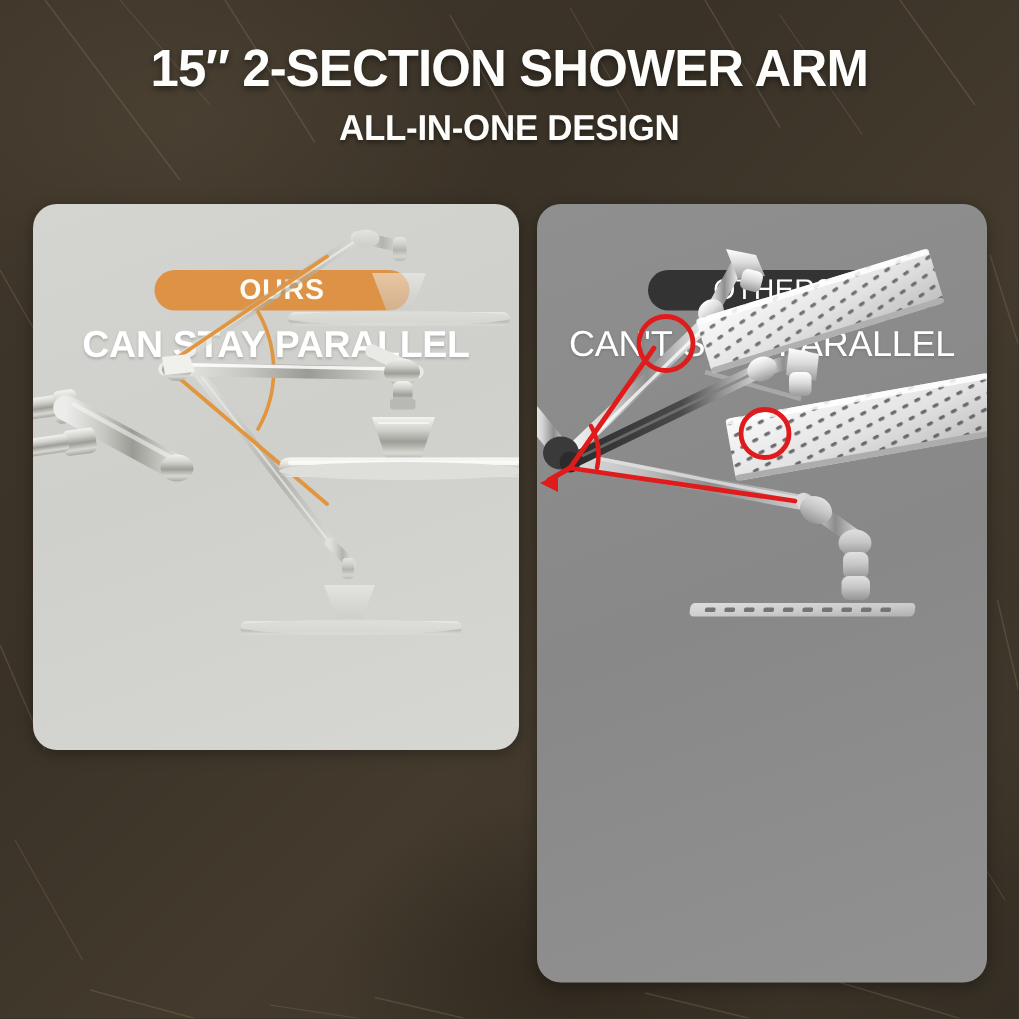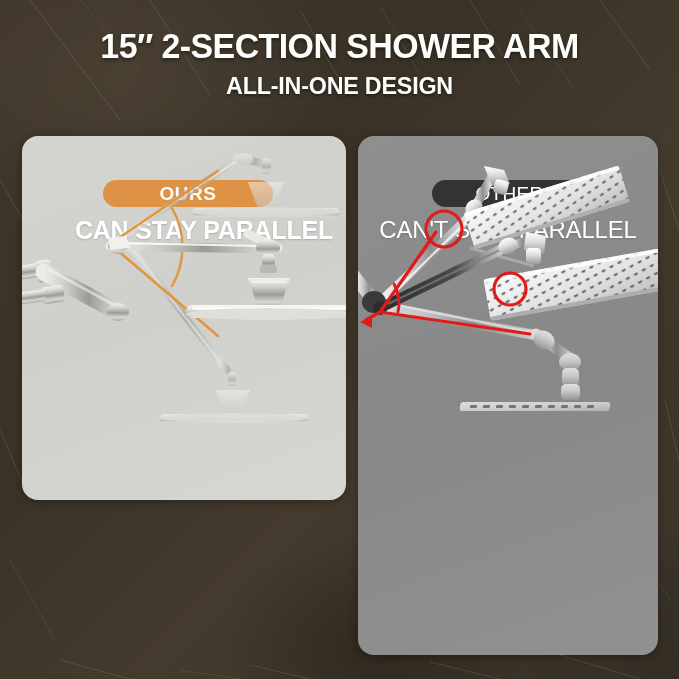--- a/index.html
+++ b/index.html
@@ -42,21 +42,21 @@
     background:linear-gradient(160deg,#8f8f8f 0%,#888888 50%,#919191 100%);
     box-shadow:0 2px 10px rgba(0,0,0,.35);}
   .badge{position:absolute;display:flex;align-items:center;justify-content:center;
     border-radius:14px;}
   #badge-ours{left:81px;top:44px;width:170px;height:27px;background:#dd9245;}
   #badge-ours span{color:#fdfbf4;font-size:19px;font-weight:bold;letter-spacing:.5px;}
   #badge-others{left:74px;top:44px;width:168px;height:27px;background:#333333;}
   #badge-others span{color:#ffffff;font-size:19px;font-weight:normal;letter-spacing:.3px;}
   #headline-ours{position:absolute;left:0;top:80px;width:324px;text-align:center;
     color:#ffffff;font-size:25px;font-weight:bold;letter-spacing:-0.2px;
-    text-shadow:0 1px 2px rgba(0,0,0,.18);padding-left:20px;}
+    text-shadow:0 1px 2px rgba(0,0,0,.18);}
   #headline-others{position:absolute;left:0;top:80px;width:300px;text-align:center;
     color:#ffffff;font-size:24px;font-weight:normal;letter-spacing:-0.2px;
     text-shadow:0 1px 2px rgba(0,0,0,.18);}
   #caption-ours{position:absolute;left:0;top:420px;width:324px;text-align:center;
     color:#dd9245;font-size:24px;font-weight:bold;line-height:28px;letter-spacing:.2px;}
   .art{position:absolute;left:0;top:0;}
 </style>
 </head>
 <body>
 

